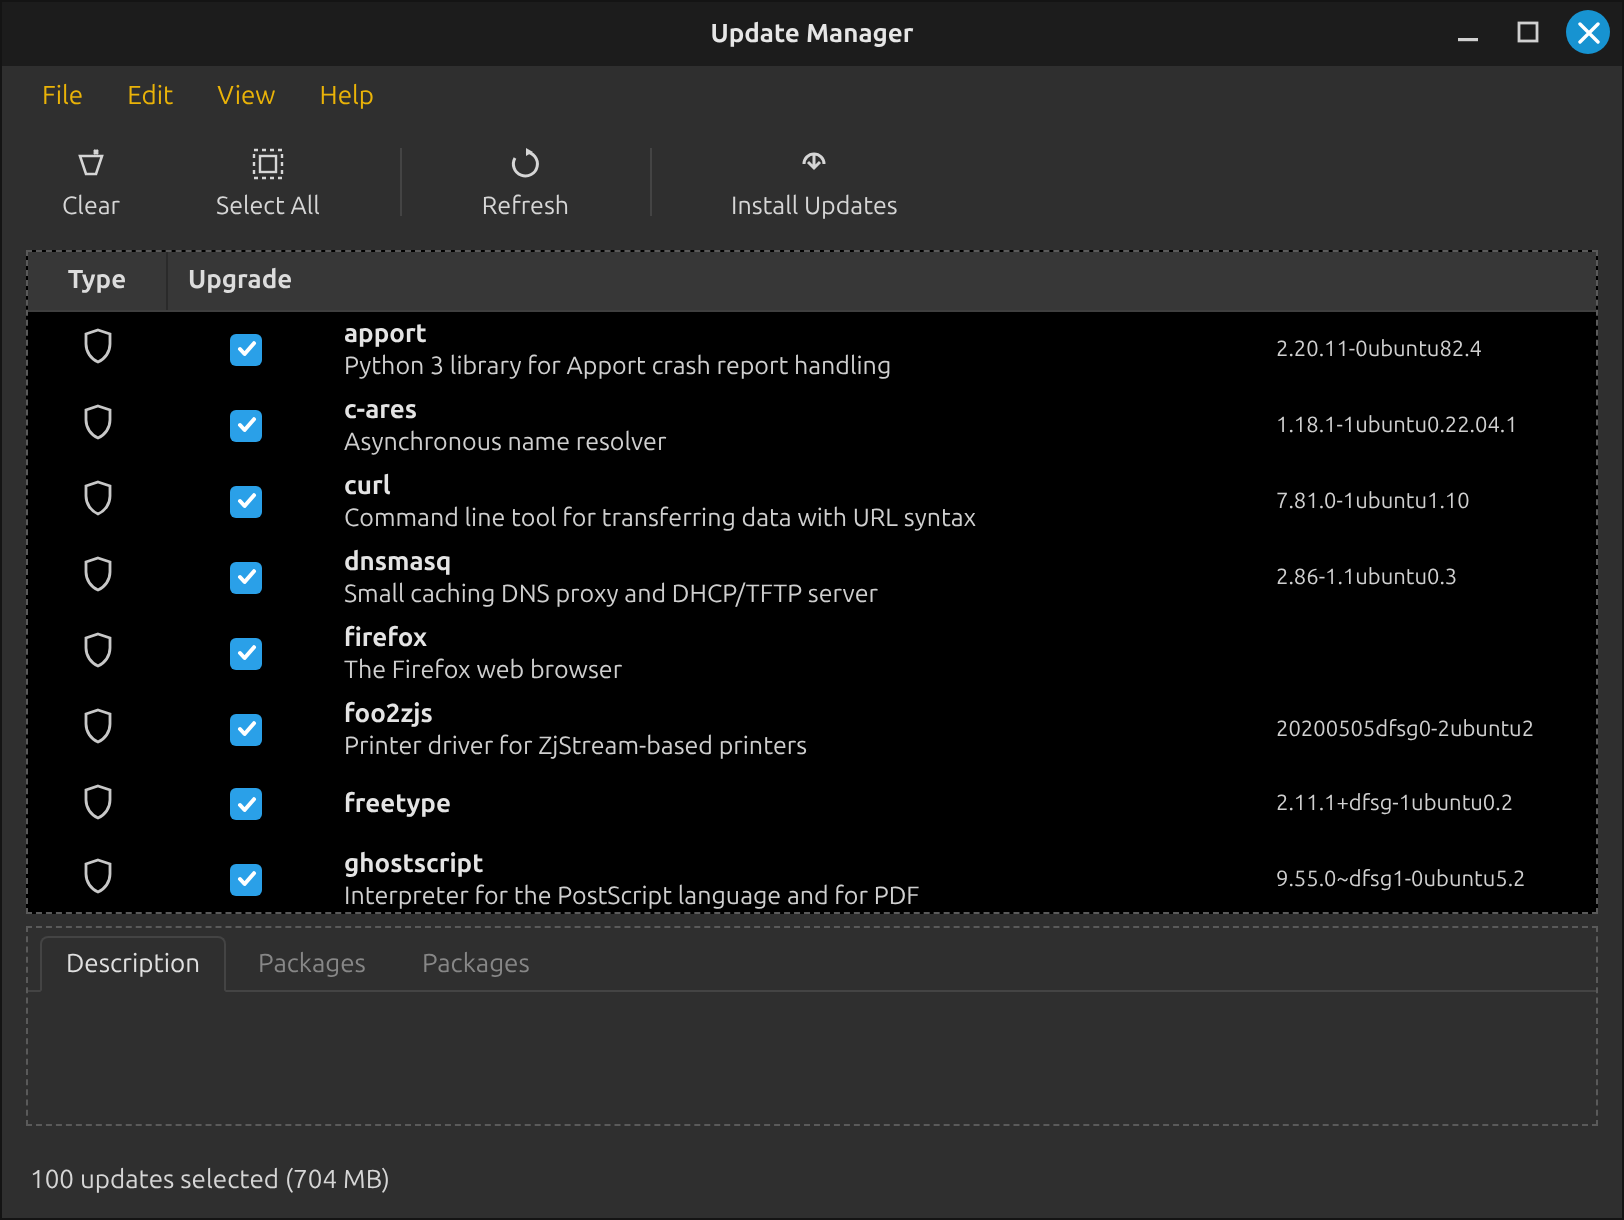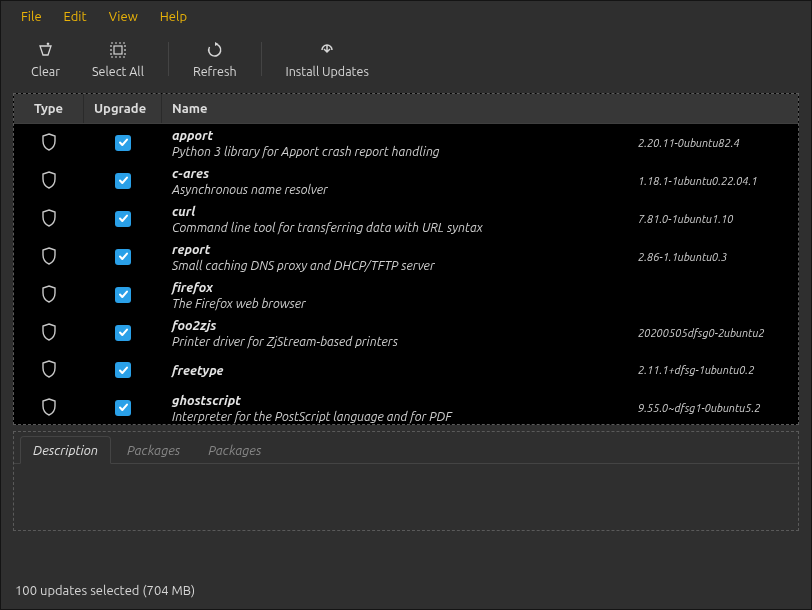--- a/index.html
+++ b/index.html
@@ -59,21 +59,21 @@
     padding: 5px 10px;
     color: #eab308;
     cursor: default;
     border-radius: 3px;
   }
   
   .toolbar {
     height: 56px;
     display: flex; align-items: center;
     padding: 0 14px;
-    gap: 0;
+    gap: 16px;
     background: #2f2f2f;
   }
   .tool-btn {
     display: flex; flex-direction: column; align-items: center; justify-content: center;
     padding: 4px 16px;
     gap: 4px;
     color: #d6d6d6;
     cursor: pointer;
     min-width: 60px;
   }
@@ -111,21 +111,20 @@
   .c-name    { flex: 1 1 auto; }
   .c-version { width: 170px; }
   .tbody {
     overflow: hidden;
     flex: 1 1 auto;
   }
   .row {
     display: flex;
     min-height: 37px;
     padding: 1px 0;
-    font-style: italic;
   }
   .row .cell { display:flex; align-items:center; padding: 0 10px; }
   .cell.type    { width: 70px; justify-content:center; }
   .cell.upgrade { width: 78px; justify-content:center; }
   .cell.name    { flex: 1 1 auto; flex-direction: column; align-items:flex-start; justify-content:center; padding-top:2px; padding-bottom:2px;}
   .cell.version { width: 170px; color:#d0d0d0; font-size:11px; white-space:nowrap; overflow:hidden; }
   .pkg-name { font-weight: 700; color: #e4e4e4; font-size: 13px; line-height: 16px;}
   .pkg-desc { color: #cfcfcf; font-size: 12.5px; line-height: 16px;}
   
   .shield {
@@ -138,21 +137,21 @@
     background: #2aa0e8;
     display:flex; align-items:center; justify-content:center;
     cursor: pointer;
   }
   
   .tabs-area {
     margin: 6px 12px 0 12px;
     border: 1px dashed #5a5a5a;
     height: 100px;
     background: #2f2f2f;
-    display:flex; flex-direction: column; font-style: italic;
+    display:flex; flex-direction: column;
   }
   .tabs {
     display:flex;
     height: 32px;
     align-items: flex-end;
     padding: 0 6px;
     gap: 4px;
     border-bottom: 1px solid #444;
   }
   .tab {
@@ -176,20 +175,40 @@
     padding: 10px 14px 12px 14px;
     color: #d6d6d6;
     font-size: 13px;
   }
 </style>
 </head>
 <body>
 
 <div class="window">
 
+  <div class="titlebar">
+    <div class="title">Update Manager</div>
+    <div class="win-controls">
+      <div class="win-btn min">
+        <svg width="12" height="12" viewBox="0 0 12 12">
+            <rect x="1" y="9" width="10" height="1.6" fill="#d0d0d0"></rect>
+          </svg>
+      </div>
+      <div class="win-btn max">
+        <svg width="12" height="12" viewBox="0 0 12 12">
+            <rect x="1.5" y="1.5" width="9" height="9" fill="none" stroke="#d0d0d0" stroke-width="1.4"></rect>
+          </svg>
+      </div>
+      <div class="win-btn close">
+        <svg width="11" height="11" viewBox="0 0 11 11">
+            <path d="M1 1 L10 10 M10 1 L1 10" stroke="#ffffff" stroke-width="1.7" stroke-linecap="round"></path>
+          </svg>
+      </div>
+    </div>
+  </div>
 
   <div class="menubar">
     <div class="menu-item">File</div>
     <div class="menu-item">Edit</div>
     <div class="menu-item">View</div>
     <div class="menu-item">Help</div>
   </div>
 
   <div class="toolbar">
     <div class="tool-btn">
@@ -229,21 +248,20 @@
           </svg>
       </span>
       <span class="lbl">Install Updates</span>
     </div>
   </div>
 
   <div class="content">
     <div class="thead">
       <div class="col c-type">Type</div>
       <div class="col c-upgrade">Upgrade</div>
-      <div class="col c-name">Name</div>
     </div>
     <div class="tbody" id="tbody">
         <div class="row">
           <div class="cell type">
             <span><svg class="shield" viewBox="0 0 16 18">
                 <path d="M8 1 L14 3 V8 C14 12 11.5 15.5 8 17 C4.5 15.5 2 12 2 8 V3 Z" fill="none" stroke="#c8c8c8" stroke-width="1.4"></path>
               </svg></span>
           </div>
           <div class="cell upgrade">
             <span class="chk">
@@ -309,21 +327,21 @@
               </svg></span>
           </div>
           <div class="cell upgrade">
             <span class="chk">
               <svg width="11" height="11" viewBox="0 0 11 11">
                 <path d="M2 5.5 L4.3 8 L9 2.6" fill="none" stroke="#ffffff" stroke-width="2" stroke-linecap="round" stroke-linejoin="round"></path>
               </svg>
             </span>
           </div>
           <div class="cell name">
-            <span class="pkg-name">report</span>
+            <span class="pkg-name">dnsmasq</span>
             <span class="pkg-desc">Small caching DNS proxy and DHCP/TFTP server</span>
           </div>
           <div class="cell version">
             <span>2.86-1.1ubuntu0.3</span>
           </div>
         </div>
         <div class="row">
           <div class="cell type">
             <span><svg class="shield" viewBox="0 0 16 18">
                 <path d="M8 1 L14 3 V8 C14 12 11.5 15.5 8 17 C4.5 15.5 2 12 2 8 V3 Z" fill="none" stroke="#c8c8c8" stroke-width="1.4"></path>

